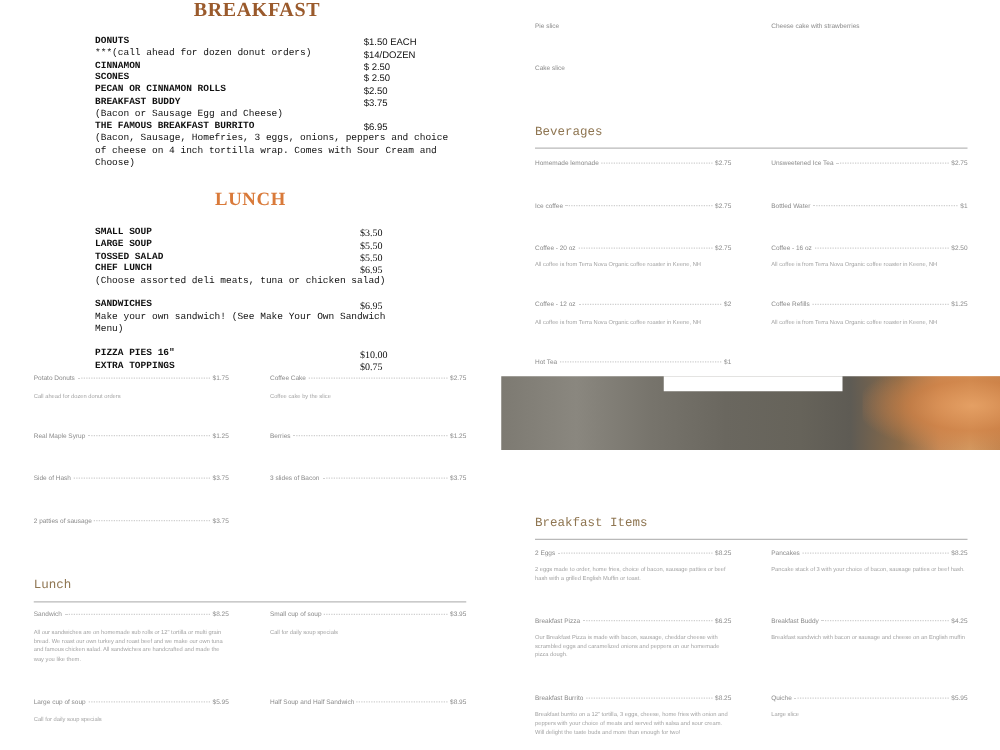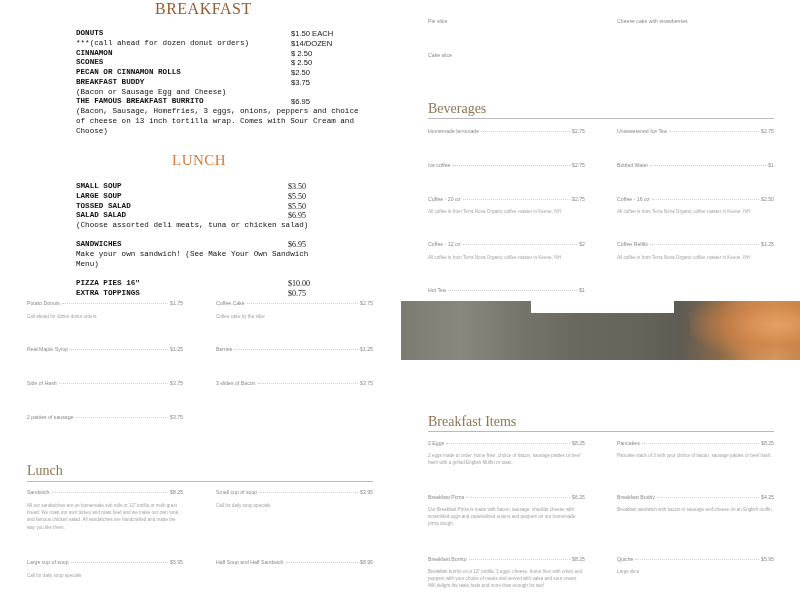--- a/index.html
+++ b/index.html
@@ -1,28 +1,28 @@
 <!DOCTYPE html>
 <html><head>
 <meta charset="utf-8">
 <style>
   html, body { margin:0; padding:0; }
   body { width:800px; height:600px; background:#ffffff; position:relative; overflow:hidden; font-family:"Liberation Sans", sans-serif; }
 
   
-  .scan-title { position:absolute; font-family:"Liberation Serif", serif; font-weight:normal; letter-spacing:0.5px; }
+  .scan-title { position:absolute; font-family:"Liberation Serif", serif; font-weight:bold; letter-spacing:0.5px; }
   .scan-title.breakfast { left:155px; top:0px; font-size:16px; color:#9a5a2c; }
   .scan-title.lunch { left:172px; top:152px; font-size:15px; color:#d97a3a; }
   .scan-line { position:absolute; font-family:Liberation Mono, monospace; font-size:7.6px; color:#111; white-space:nowrap; line-height:9.6px; }
   .scan-line.bold { font-weight:bold; }
   .scan-price { position:absolute; font-family:"Liberation Sans", sans-serif; font-size:7.6px; color:#111; font-weight:normal; white-space:nowrap; line-height:9.6px; }
   .scan-price.serif { font-family:"Liberation Serif", serif; font-size:8px; }
 
   
-  .sec-title { position:absolute; font-family:Liberation Serif, serif; font-size:14px; color:#8f7652; }
+  .sec-title { position:absolute; font-family:Liberation Mono, monospace; font-size:10px; color:#8f7652; }
   .sec-rule { position:absolute; height:1px; background:#b9b9b9; }
   .item { position:absolute; display:flex; align-items:baseline; font-size:5.2px; color:#8a8a8a; line-height:7px; }
   .item .name { white-space:nowrap; }
   .item .dots { flex:1; border-bottom:1px dotted #cfcfcf; margin:0 2px; transform:translateY(-1px); }
   .item .price { white-space:nowrap; }
   .desc { position:absolute; font-size:4.6px; color:#a3a3a3; line-height:7.2px; }
 
   .photo { position:absolute; left:401px; top:301px; width:399px; height:59px;
     background:linear-gradient(90deg, #7d7a72 0%, #8a877f 15%, #77746c 30%, #6a675f 45%, #66635a 60%, #5e5b54 70%, #8a6a48 80%, #c88a56 88%, #d39a62 94%, #c48650 100%); }
   .photo-notch { position:absolute; left:531px; top:301px; width:143px; height:12px; background:#ffffff; }
@@ -43,32 +43,32 @@
 <div class="scan-line bold" style="left:76px;top:58px">SCONES</div>
 <div class="scan-price" style="left:291px;top:58px">$ 2.50</div>
 <div class="scan-line bold" style="left:76px;top:68px">PECAN OR CINNAMON ROLLS</div>
 <div class="scan-price" style="left:291px;top:68px">$2.50</div>
 <div class="scan-line bold" style="left:76px;top:78px">BREAKFAST BUDDY</div>
 <div class="scan-price" style="left:291px;top:78px">$3.75</div>
 <div class="scan-line" style="left:76px;top:88px">(Bacon or Sausage Egg and Cheese)</div>
 <div class="scan-line bold" style="left:76px;top:97px">THE FAMOUS BREAKFAST BURRITO</div>
 <div class="scan-price" style="left:291px;top:97px">$6.95</div>
 <div class="scan-line" style="left:76px;top:107px">(Bacon, Sausage, Homefries, 3 eggs, onions, peppers and choice</div>
-<div class="scan-line" style="left:76px;top:117px">of cheese on 13 inch tortilla wrap.  Comes with Sour Cream and</div>
+<div class="scan-line" style="left:76px;top:117px">of cheese on 4 inch tortilla wrap.  Comes with Sour Cream and</div>
 <div class="scan-line" style="left:76px;top:127px">Choose)</div>
 
 <div class="scan-title lunch">LUNCH</div>
 
 <div class="scan-line bold" style="left:76px;top:182px">SMALL SOUP</div>
 <div class="scan-price serif" style="left:288px;top:182px">$3.50</div>
 <div class="scan-line bold" style="left:76px;top:192px">LARGE SOUP</div>
 <div class="scan-price serif" style="left:288px;top:192px">$5.50</div>
 <div class="scan-line bold" style="left:76px;top:202px">TOSSED SALAD</div>
 <div class="scan-price serif" style="left:288px;top:202px">$5.50</div>
-<div class="scan-line bold" style="left:76px;top:211px">SALAD SALAD</div>
+<div class="scan-line bold" style="left:76px;top:211px">CHEF LUNCH</div>
 <div class="scan-price serif" style="left:288px;top:211px">$6.95</div>
 <div class="scan-line" style="left:76px;top:221px">(Choose assorted deli meats, tuna or chicken salad)</div>
 <div class="scan-line bold" style="left:76px;top:240px">SANDWICHES</div>
 <div class="scan-price serif" style="left:288px;top:240px">$6.95</div>
 <div class="scan-line" style="left:76px;top:250px">Make your own sandwich! (See Make Your Own Sandwich</div>
 <div class="scan-line" style="left:76px;top:260px">Menu)</div>
 <div class="scan-line bold" style="left:76px;top:279px">PIZZA PIES 16"</div>
 <div class="scan-price serif" style="left:288px;top:279px">$10.00</div>
 <div class="scan-line bold" style="left:76px;top:289px">EXTRA TOPPINGS</div>
 <div class="scan-price serif" style="left:288px;top:289px">$0.75</div>

